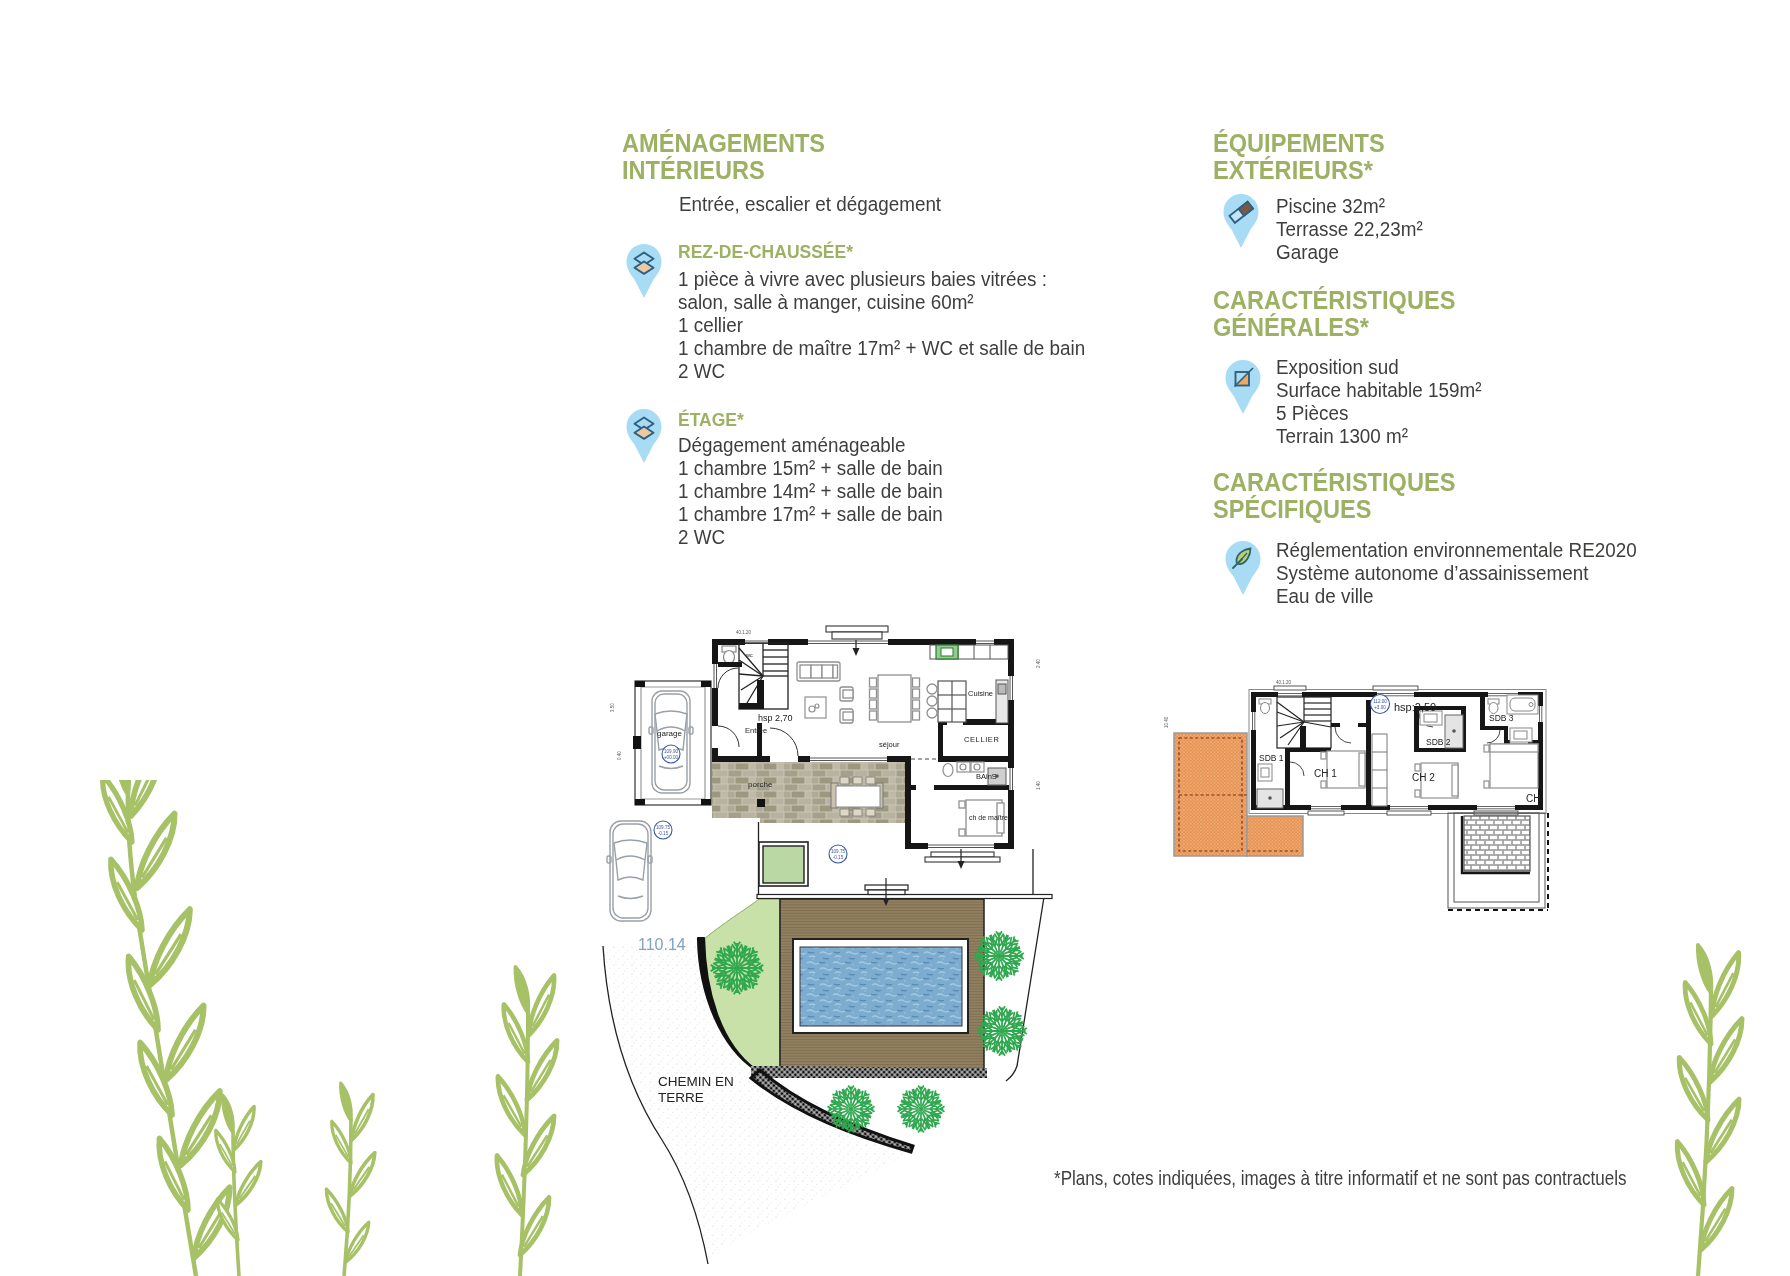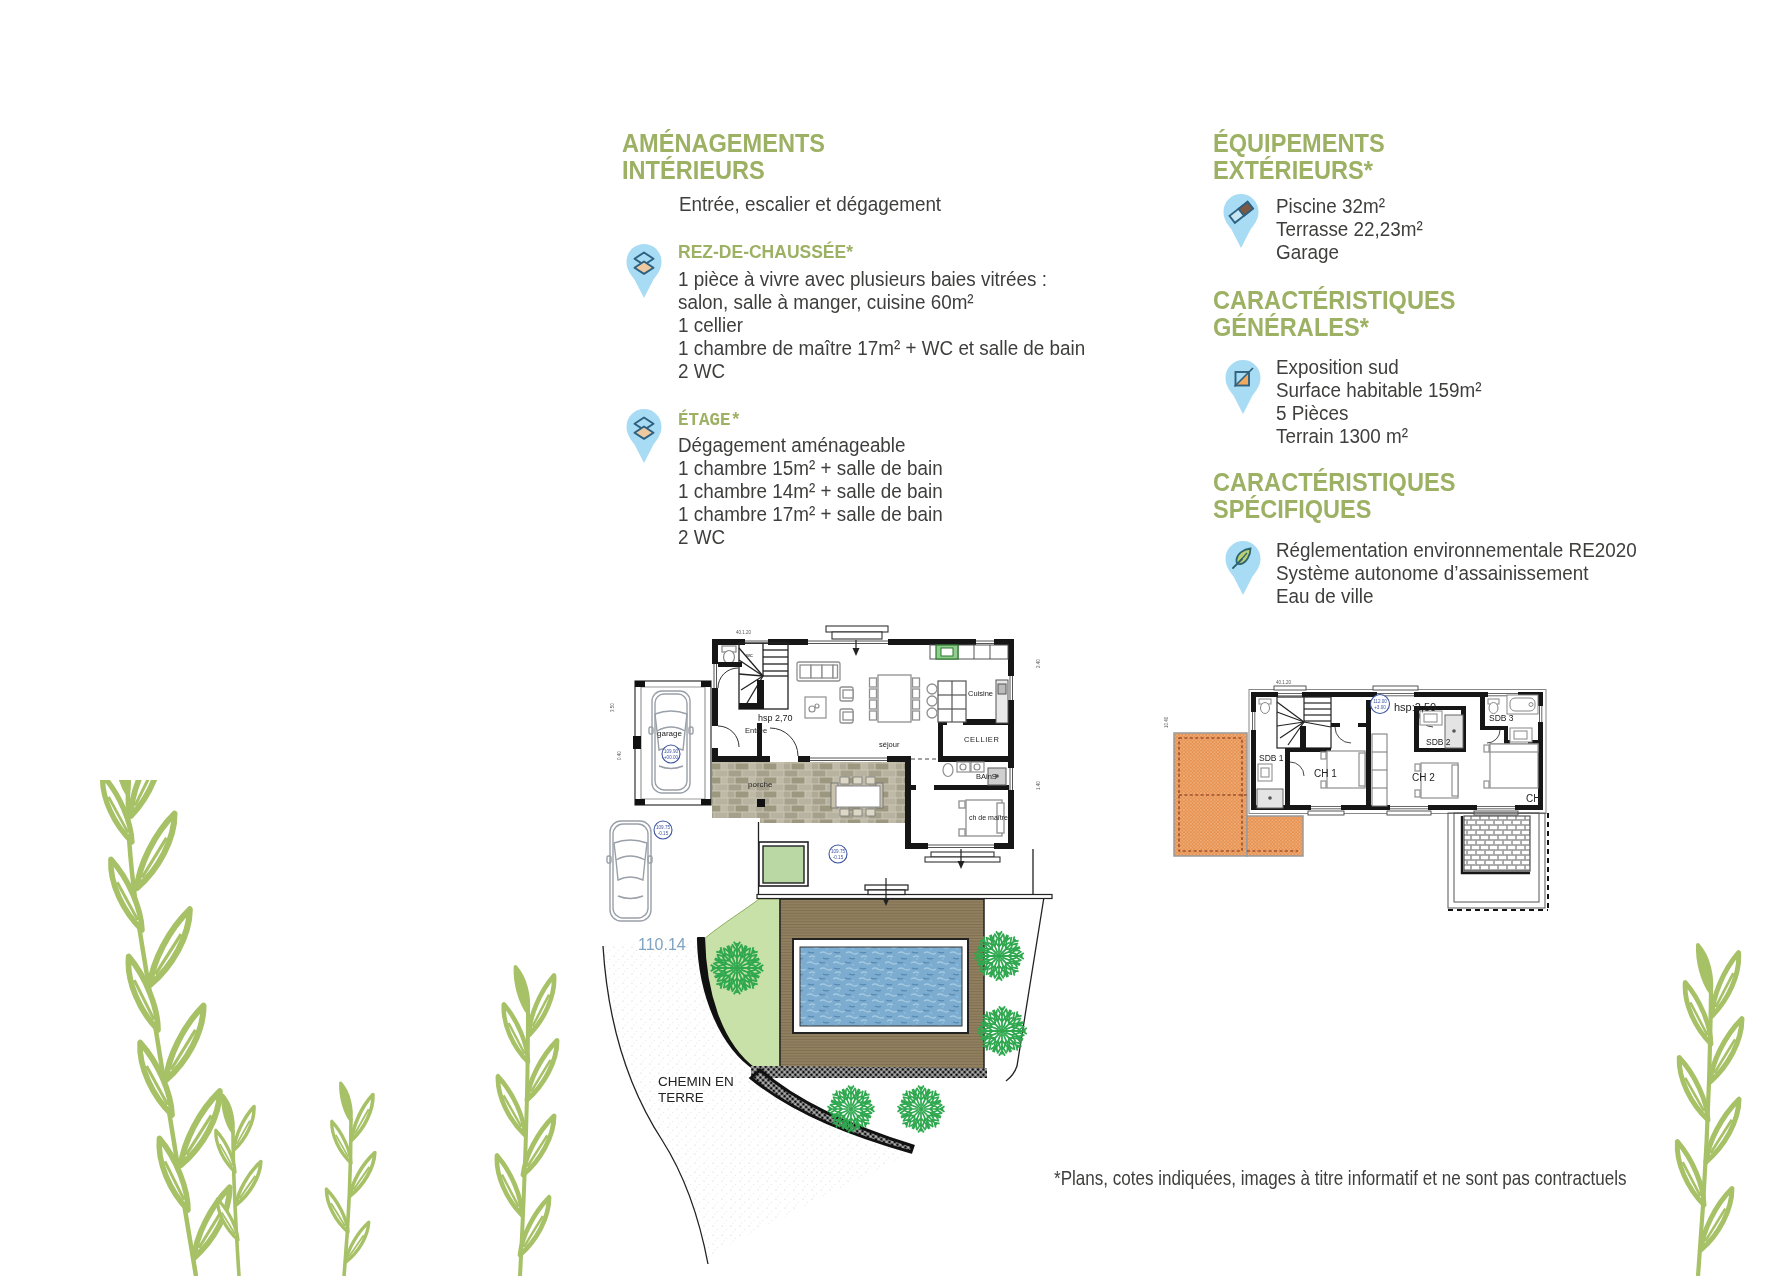--- a/index.html
+++ b/index.html
@@ -34,21 +34,21 @@
 1 cellier
 1 chambre de maître 17m² + WC et salle de bain
 2 WC</div>
 
 <svg class="pin" style="left:625px;top:408px;" width="38" height="57" viewBox="0 0 38 57">
 <path d="M19 1 C9.3 1 1.5 8.8 1.5 18.7 C1.5 25.5 4.6 30.3 9.5 36.5 L19 55 L28.5 36.5 C33.4 30.3 36.5 25.5 36.5 18.7 C36.5 8.8 28.7 1 19 1 Z" fill="#a8dcf4"></path>
 <path d="M19 9.5 L28.5 15.7 L19 21.9 L9.5 15.7 Z" fill="none" stroke="#2d6080" stroke-width="1.9" stroke-linejoin="round"></path>
 <path d="M19 18.5 L28.5 24.7 L19 30.9 L9.5 24.7 Z" fill="#ecc9a0" stroke="#2d6080" stroke-width="1.9" stroke-linejoin="round"></path>
 </svg>
 
-<div class="sh" style="left:678px;top:410px;font-family:Liberation Mono, monospace;">ÉTAGE*</div>
+<div class="sh" style="left:678px;top:410px;">ÉTAGE*</div>
 
 <div class="bt" style="left:678px;top:433px;">Dégagement aménageable
 1 chambre 15m² + salle de bain
 1 chambre 14m² + salle de bain
 1 chambre 17m² + salle de bain
 2 WC</div>
 
 <div class="hd" style="left:1213px;top:130px;">ÉQUIPEMENTS
 EXTÉRIEURS*</div>
 

